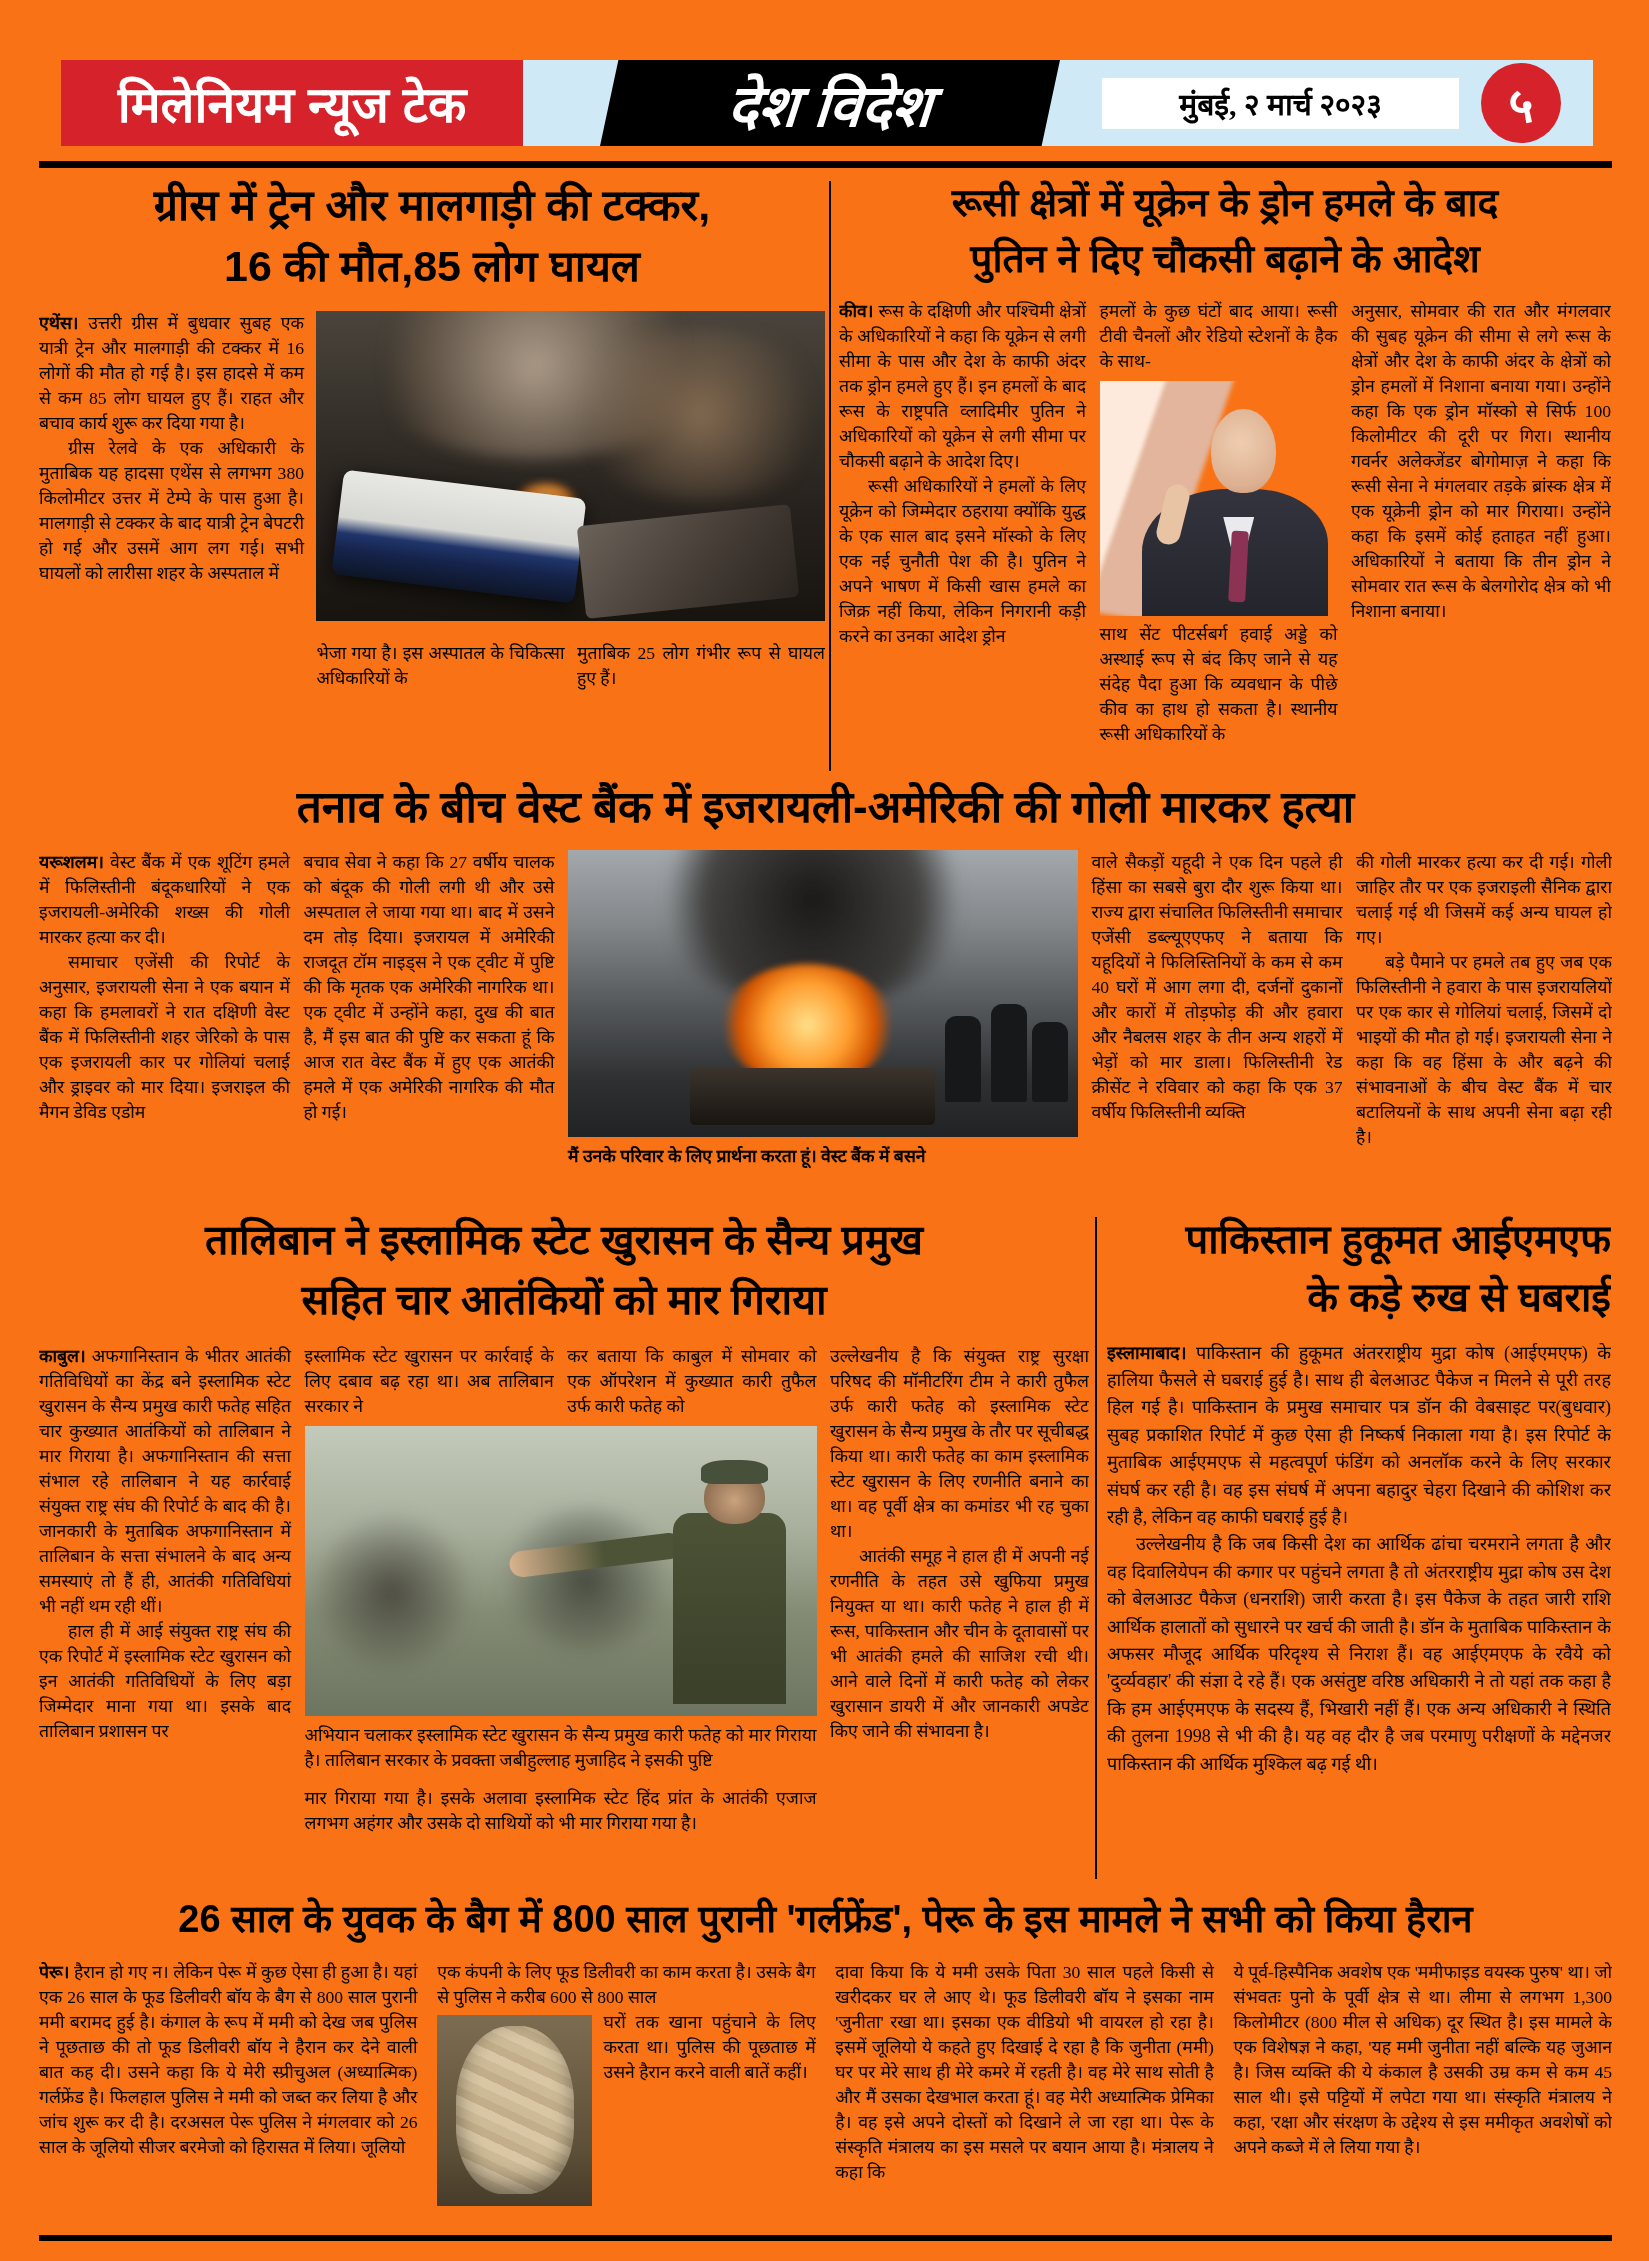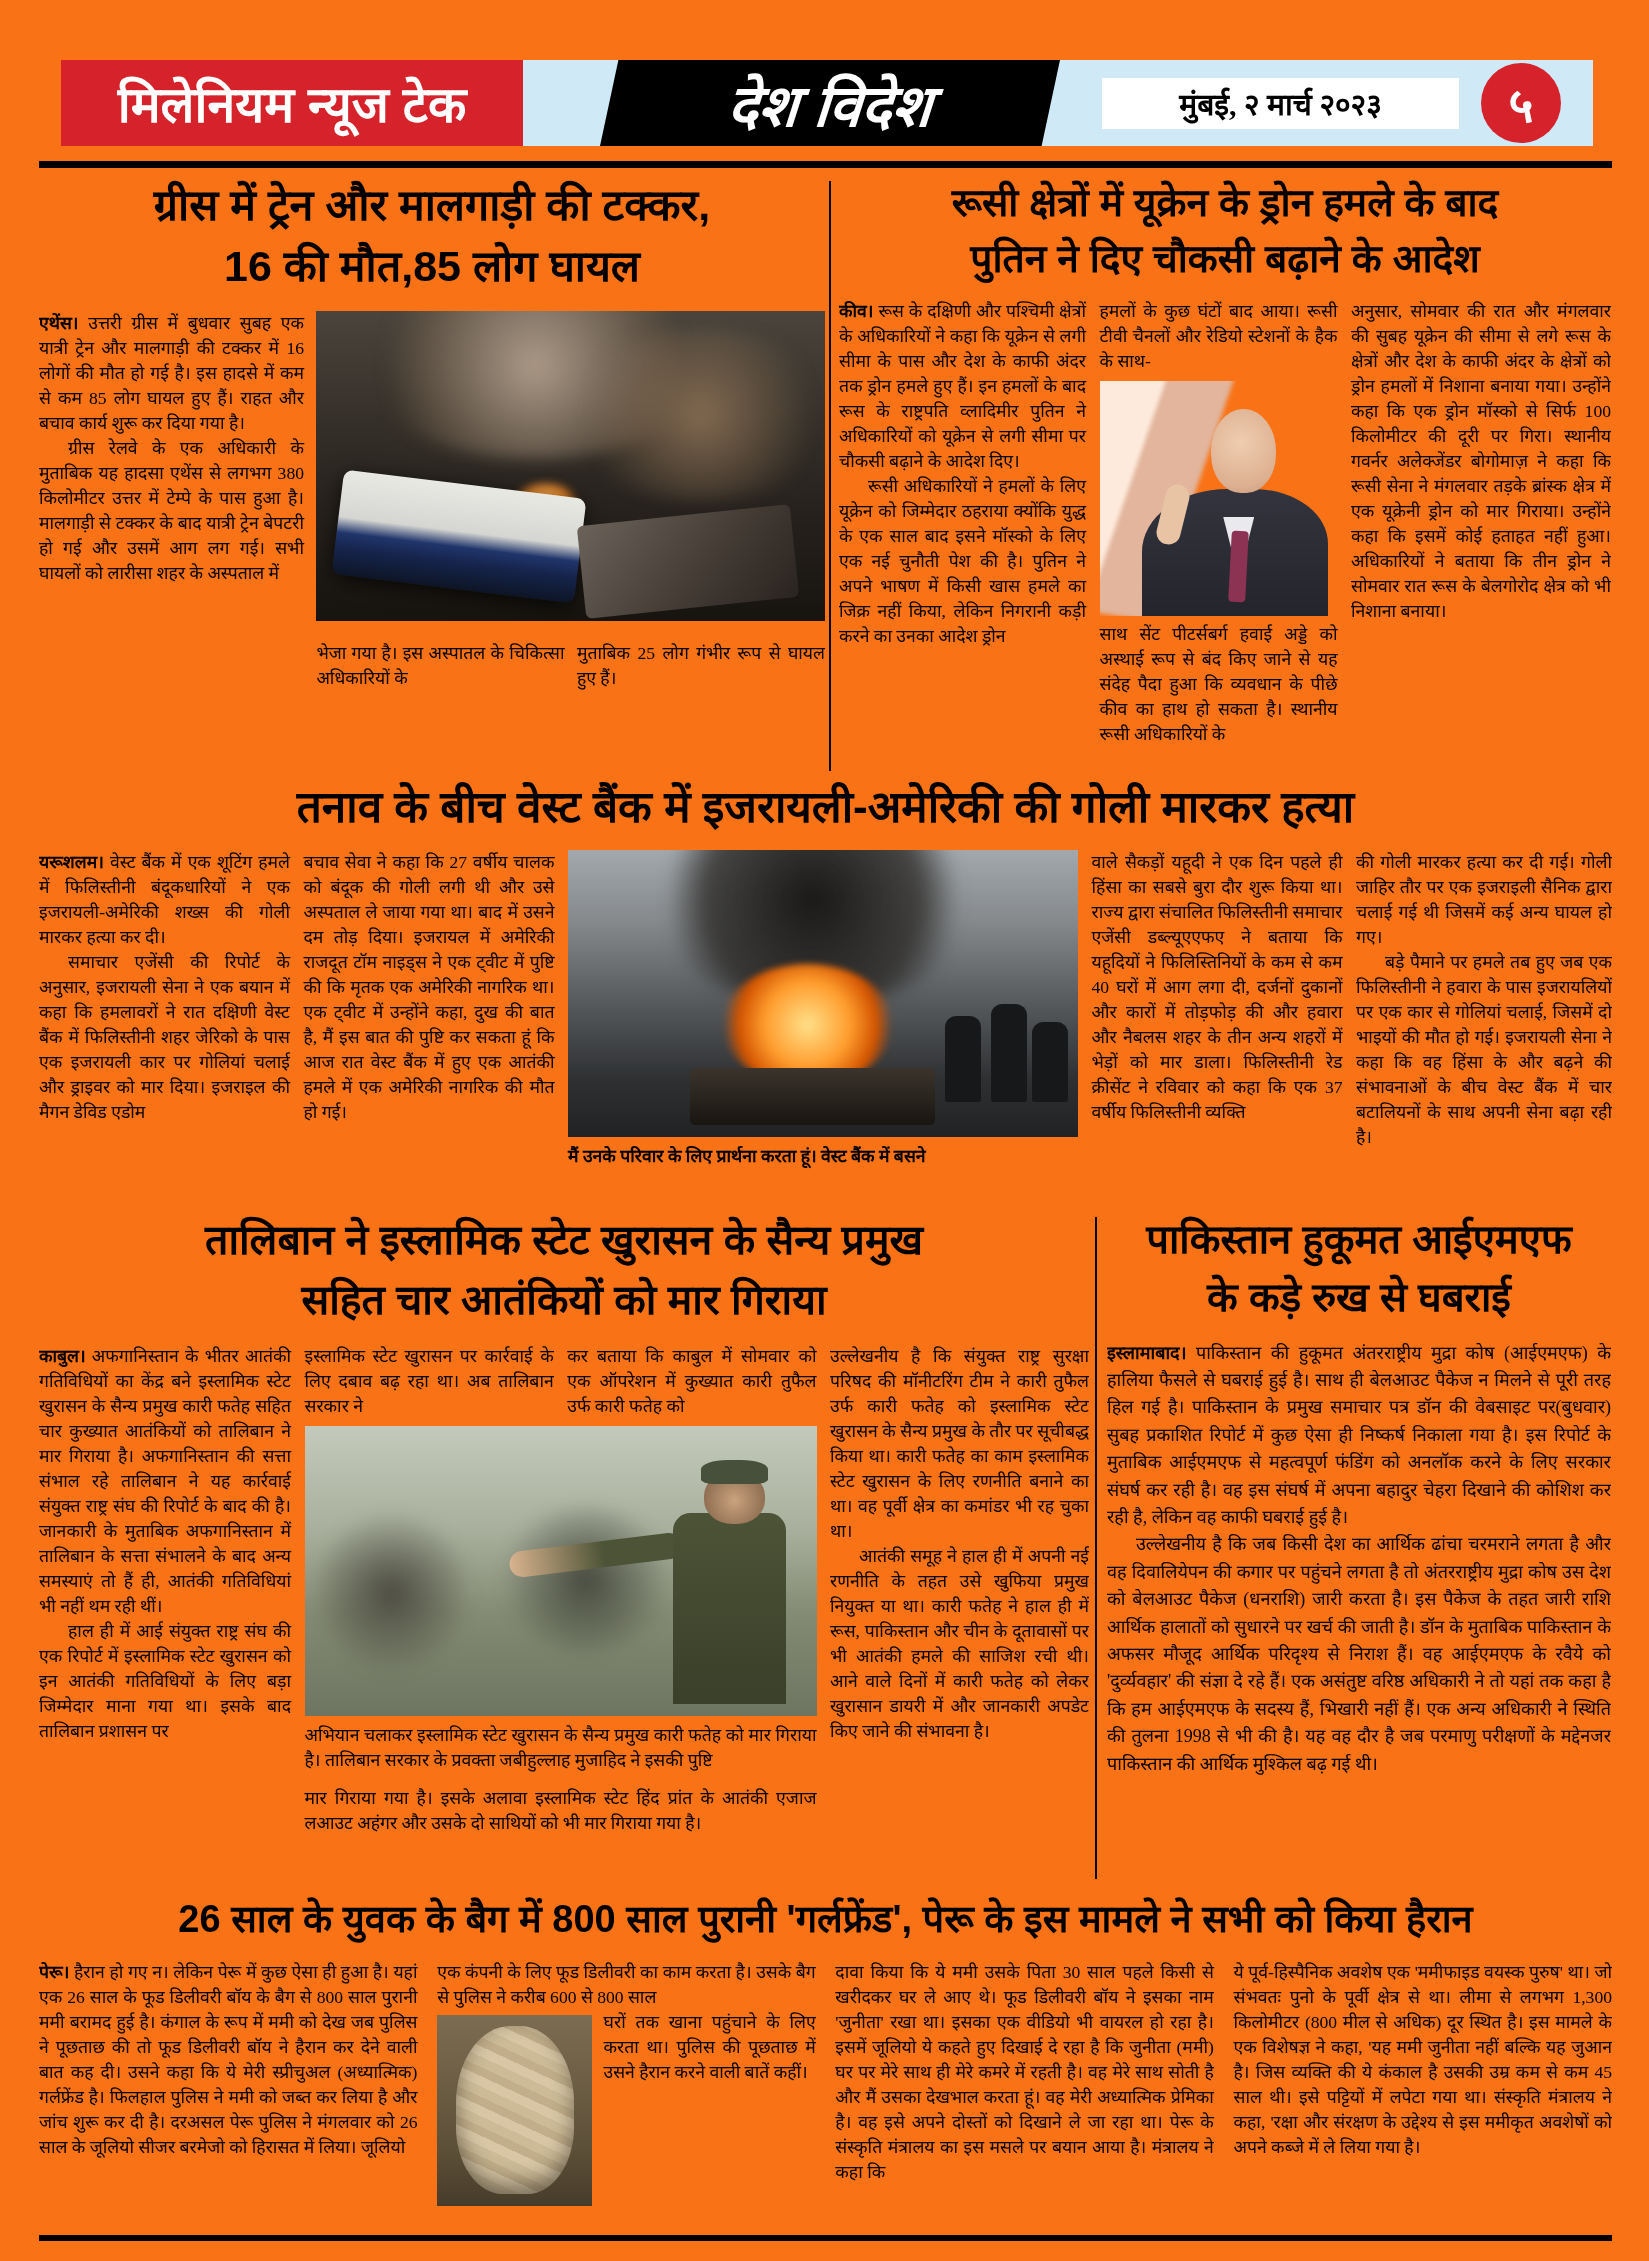--- a/index.html
+++ b/index.html
@@ -227,34 +227,34 @@
         <div class="photo soldier-photo" style="width:100%;height:290px;margin:7.2px 0;">
           <div class="blob bgblob1"></div>
           <div class="blob bgblob2"></div>
           <div class="arm"></div>
           <div class="torso"></div>
           <div class="head"></div>
           <div class="cap"></div>
         </div>
         <div class="cols" style="gap:13.5px;flex-direction:column;">
           <p class="body-text" style="flex:1;">अभियान चलाकर इस्लामिक स्टेट खुरासन के सैन्य प्रमुख कारी फतेह को मार गिराया है। तालिबान सरकार के प्रवक्ता जबीहुल्लाह मुजाहिद ने इसकी पुष्टि</p>
-          <p class="body-text" style="flex:1;">मार गिराया गया है। इसके अलावा इस्लामिक स्टेट हिंद प्रांत के आतंकी एजाज लआउट अहंगर और उसके दो साथियों को भी मार गिराया गया है।</p>
+          <p class="body-text" style="flex:1;">मार गिराया गया है। इसके अलावा इस्लामिक स्टेट हिंद प्रांत के आतंकी एजाज लगभग अहंगर और उसके दो साथियों को भी मार गिराया गया है।</p>
         </div>
       </div>
       <div class="body-text" style="flex:1;">
         <p>उल्लेखनीय है कि संयुक्त राष्ट्र सुरक्षा परिषद की मॉनीटरिंग टीम ने कारी तुफैल उर्फ कारी फतेह को इस्लामिक स्टेट खुरासन के सैन्य प्रमुख के तौर पर सूचीबद्ध किया था। कारी फतेह का काम इस्लामिक स्टेट खुरासन के लिए रणनीति बनाने का था। वह पूर्वी क्षेत्र का कमांडर भी रह चुका था।</p>
         <p class="indent">आतंकी समूह ने हाल ही में अपनी नई रणनीति के तहत उसे खुफिया प्रमुख नियुक्त या था। कारी फतेह ने हाल ही में रूस, पाकिस्तान और चीन के दूतावासों पर भी आतंकी हमले की साजिश रची थी। आने वाले दिनों में कारी फतेह को लेकर खुरासान डायरी में और जानकारी अपडेट किए जाने की संभावना है।</p>
       </div>
     </div>
   </div>
 
   <div class="abs rule" style="left:1095px;top:1217px;width:1.6px;height:662px;"></div>
 
   <div class="abs article" style="left:1107px;top:1210px;width:504px;height:677px;">
-    <div class="headline" style="font-size:40px;line-height:58px;margin-bottom:13.5px;">
+    <div class="headline" style="font-size:40px;line-height:58px;margin-bottom:13.5px;text-align:right;">
       <div>पाकिस्तान हुकूमत आईएमएफ</div>
       <div>के कड़े रुख से घबराई</div>
     </div>
     <div class="body-text" style="font-size:18px;line-height:27.4px;">
       <p><b class="lead">इस्लामाबाद।</b>
          <span>पाकिस्तान की हुकूमत अंतरराष्ट्रीय मुद्रा कोष (आईएमएफ) के हालिया फैसले से घबराई हुई है। साथ ही बेलआउट पैकेज न मिलने से पूरी तरह हिल गई है। पाकिस्तान के प्रमुख समाचार पत्र डॉन की वेबसाइट पर(बुधवार) सुबह प्रकाशित रिपोर्ट में कुछ ऐसा ही निष्कर्ष निकाला गया है। इस रिपोर्ट के मुताबिक आईएमएफ से महत्वपूर्ण फंडिंग को अनलॉक करने के लिए सरकार संघर्ष कर रही है। वह इस संघर्ष में अपना बहादुर चेहरा दिखाने की कोशिश कर रही है, लेकिन वह काफी घबराई हुई है।</span></p>
       <p class="indent">उल्लेखनीय है कि जब किसी देश का आर्थिक ढांचा चरमराने लगता है और वह दिवालियेपन की कगार पर पहुंचने लगता है तो अंतरराष्ट्रीय मुद्रा कोष उस देश को बेलआउट पैकेज (धनराशि) जारी करता है। इस पैकेज के तहत जारी राशि आर्थिक हालातों को सुधारने पर खर्च की जाती है। डॉन के मुताबिक पाकिस्तान के अफसर मौजूद आर्थिक परिदृश्य से निराश हैं। वह आईएमएफ के रवैये को 'दुर्व्यवहार' की संज्ञा दे रहे हैं। एक असंतुष्ट वरिष्ठ अधिकारी ने तो यहां तक कहा है कि हम आईएमएफ के सदस्य हैं, भिखारी नहीं हैं। एक अन्य अधिकारी ने स्थिति की तुलना 1998 से भी की है। यह वह दौर है जब परमाणु परीक्षणों के मद्देनजर पाकिस्तान की आर्थिक मुश्किल बढ़ गई थी।</p>
     </div>
   </div>
 

